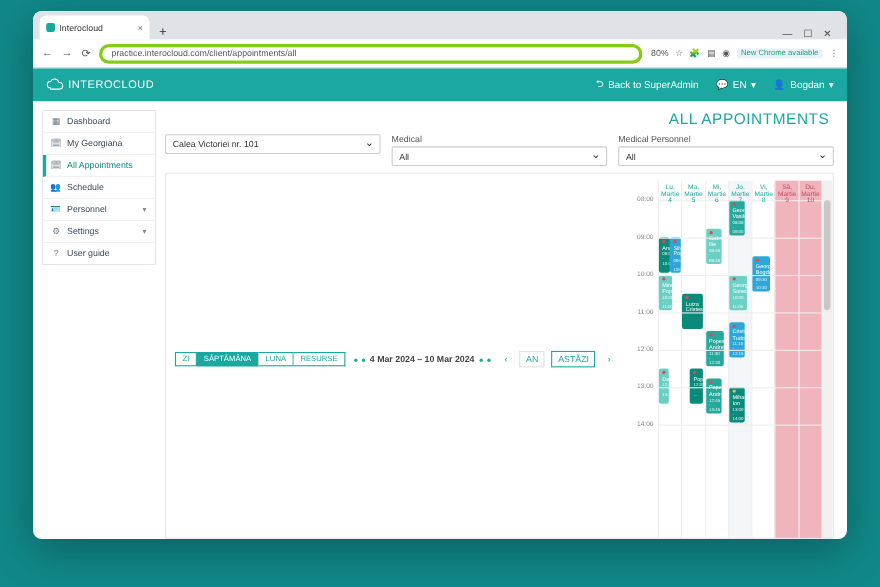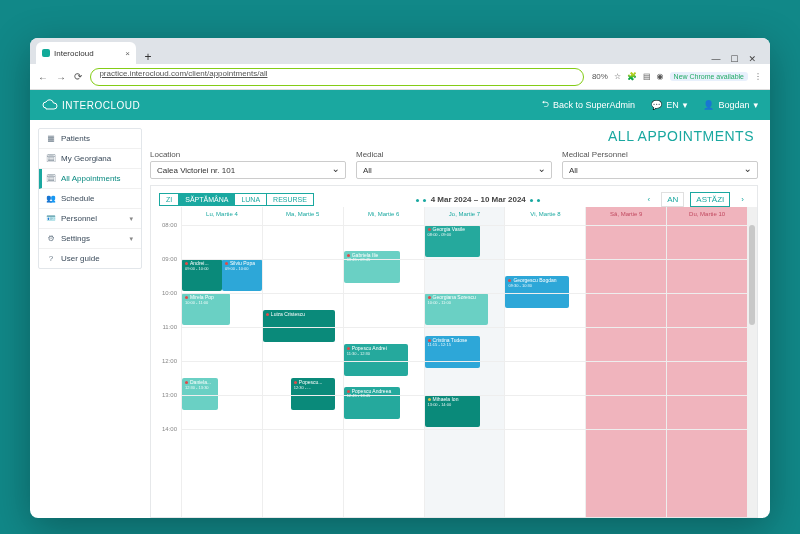--- a/index.html
+++ b/index.html
@@ -1,27 +1,27 @@
 <!DOCTYPE html>
 <html><head>
 <meta charset="utf-8">
 <style>
   * { box-sizing: border-box; margin: 0; padding: 0; font-family: Arial, Helvetica, sans-serif; }
   body { background: #118888; width: 800px; height: 534px; overflow: hidden; position: relative; font-size: 10px; }
-  .browser { position: absolute; left: 30px; top: 38px; width: 740px; height: 480px; background: #fff; border-radius: 8px; box-shadow: 0 10px 40px rgba(0,0,0,0.3); display: flex; flex-direction: column; overflow: hidden; }
+  .browser { position: absolute; left: 30px; top: 10px; width: 740px; height: 480px; background: #fff; border-radius: 8px; box-shadow: 0 10px 40px rgba(0,0,0,0.3); display: flex; flex-direction: column; overflow: hidden; }
   .chrome-top { background: #dfe3e8; height: 26px; display: flex; align-items: flex-end; padding: 0 6px; gap: 4px; }
   .tab { background: #fff; height: 22px; width: 100px; border-radius: 6px 6px 0 0; display: flex; align-items: center; padding: 0 6px; font-size: 8px; color: #333; gap: 4px; }
   .tab .fav { width: 8px; height: 8px; background: #1a9; border-radius: 2px; }
   .tab .x { margin-left: auto; color: #666; cursor: pointer; }
   .new-tab { width: 16px; text-align: center; color: #333; font-size: 12px; cursor: pointer; }
   .chrome-ctl { margin-left: auto; display: flex; gap: 10px; align-items: center; padding-right: 8px; color: #444; font-size: 9px; }
   .chrome-ctl span { cursor: pointer; }
   .addr { background: #fff; height: 26px; display: flex; align-items: center; padding: 0 8px; gap: 8px; border-bottom: 1px solid #ddd; color: #555; }
   .addr .nav-ic { font-size: 10px; cursor: pointer; }
-  .addr .bar { flex: 1; height: 18px; border: 1px solid #84cc16; border-radius: 9px; padding: 0 8px; font-size: 8px; color: #555; display: flex; align-items: flex-start; text-decoration: underline; }
+  .addr .bar { flex: 1; height: 18px; border: 3px solid #84cc16; border-radius: 9px; padding: 0 8px; font-size: 8px; color: #555; display: flex; align-items: center; }
   .addr .right { display: flex; gap: 6px; align-items: flex-end; font-size: 8px; }
   .addr .chip { background: #e8f0fc; color: #2a6; border-radius: 3px; padding: 1px 4px; font-size: 7px; }
 
   .app { flex: 1; display: flex; flex-direction: column; overflow: hidden; }
   .header { background: #1aa8a0; height: 30px; display: flex; align-items: center; padding: 0 12px; color: #fff; font-size: 9px; }
   .logo { display: flex; align-items: center; gap: 4px; font-size: 10px; letter-spacing: .5px; }
   .logo svg { stroke: #fff; fill: none; }
   .hdr-right { margin-left: auto; display: flex; gap: 16px; align-items: center; }
   .hdr-right .link { display: flex; gap: 4px; align-items: center; cursor: pointer; }
   .body { flex: 1; display: flex; overflow: hidden; }
@@ -34,21 +34,21 @@
   .side-ic { width: 8px; height: 8px; flex: 0 0 8px; display: inline-flex; align-items: center; justify-content: center; color: #6a7a88; }
 
   .main { flex: 1; padding: 6px 12px 0 0; display: flex; flex-direction: column; overflow: hidden; }
   .title { color: #1aa8a0; font-size: 14px; font-weight: 400; text-align: right; margin: 2px 4px 6px 0; letter-spacing: .5px; }
   .filters { display: flex; gap: 10px; margin-bottom: 6px; }
   .fblock { flex: 1; }
   .fblock label { font-size: 8px; color: #555; display: block; margin-bottom: 2px; }
   .sel { width: 100%; height: 18px; border: 1px solid #ccc; border-radius: 2px; background: #fff; font-size: 8px; padding: 0 16px 0 6px; color: #333; display: flex; align-items: center; position: relative; cursor: pointer; }
   .sel::after { content: "⌄"; position: absolute; right: 5px; top: 1px; color: #333; font-size: 10px; }
 
-  .cal-card { border: 1px solid #e6e8ea; background: #fff; flex: 1; display: flex; flex-direction: column; overflow: hidden; padding: 6px 0 0 0; }
+  .cal-card { border: 1px solid #e6e8ea; background: #fff; flex: 1; display: flex; flex-direction: row; overflow: hidden; padding: 6px 0 0 0; }
   .cal-top { display: flex; align-items: center; padding: 0 8px; gap: 6px; }
   .seg { display: flex; }
   .seg button { border: 1px solid #1aa8a0; background: #fff; color: #1aa8a0; font-size: 7px; padding: 2px 6px; cursor: pointer; }
   .seg button + button { border-left: none; }
   .seg button.act { background: #1aa8a0; color: #fff; }
   .range { flex: 1; text-align: center; color: #444; font-size: 8px; font-weight: 600; }
   .cal-top .navbtn { border: 1px solid #e0e0e0; background: #fff; color: #1aa8a0; font-size: 8px; padding: 2px 5px; cursor: pointer; }
   .cal-top .navbtn.plain { border: none; color: #1aa8a0; }
   .datedot { width: 3px; height: 3px; border-radius: 50%; background: #1aa8a0; display: inline-block; margin: 0 2px; }
 
@@ -132,21 +132,21 @@
           <span>▾</span>
         </span>
       </div>
     </div>
 
     <div class="body">
       <div class="sidebar">
         <div class="side-card">
           <div class="side-item">
               <span class="side-ic">▦</span>
-              <span>Patients</span>
+              <span>Dashboard</span>
             </div>
           <div class="side-item">
               <span class="side-ic">🗓</span>
               <span>My Georgiana</span>
             </div>
           <div class="side-item active">
               <span class="side-ic">🗓</span>
               <span>All Appointments</span>
             </div>
           <div class="side-item">
@@ -168,21 +168,20 @@
               <span>User guide</span>
             </div>
         </div>
       </div>
 
       <div class="main">
         <div class="title">ALL APPOINTMENTS</div>
 
         <div class="filters">
           <div class="fblock">
-            <label>Location</label>
             <div class="sel">
                 <span>Calea Victoriei nr. 101</span>
               </div>
           </div>
           <div class="fblock">
             <label>Medical</label>
             <div class="sel">
                 <span>All</span>
               </div>
           </div>

